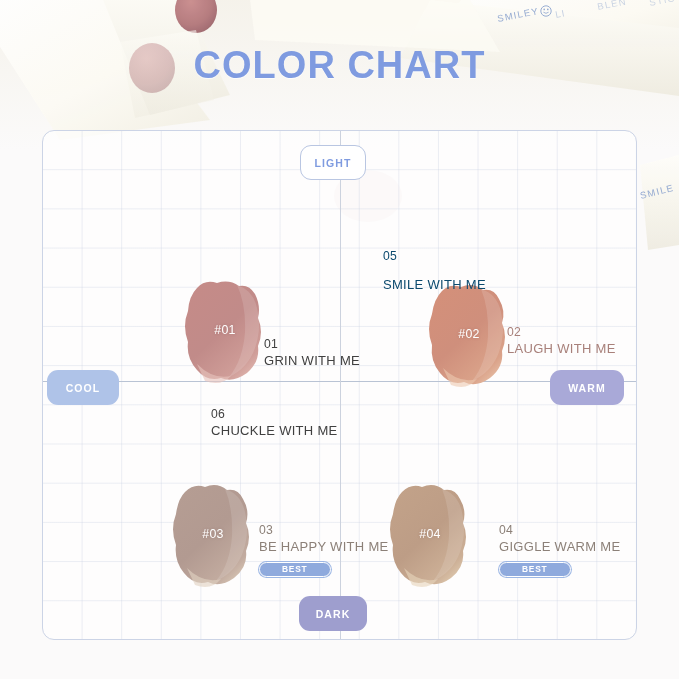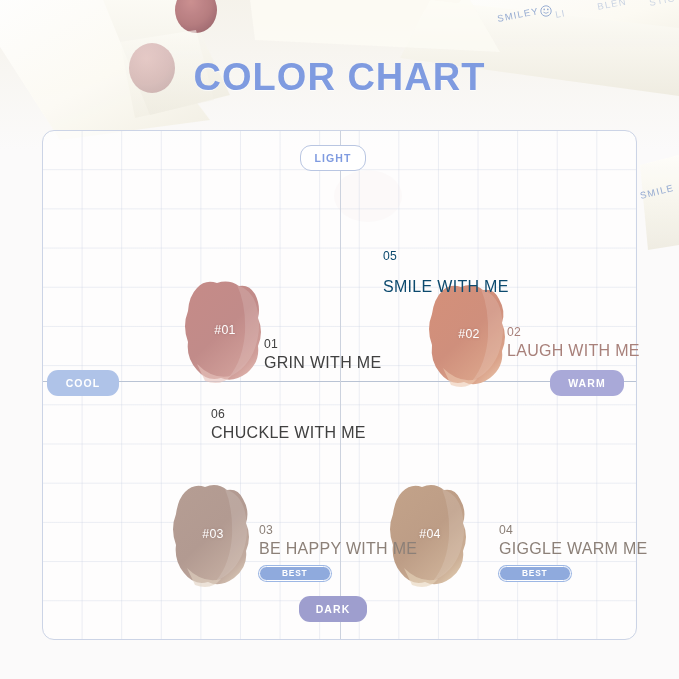--- a/index.html
+++ b/index.html
@@ -31,21 +31,21 @@
     height: 679px;
     z-index: 2;
   }
 
   
   .header {
     position: absolute;
     top: 0; left: 0;
     width: 679px;
     text-align: center;
-    padding-top: 58px;
+    padding-top: 46px;
   }
 
   .chart-title {
     font-size: 38px;
     font-weight: 800;
     letter-spacing: 1.0px;
     color: #7f9be0;
     line-height: 1;
     text-shadow: 0 1px 0 rgba(255,255,255,.7);
   }
@@ -95,21 +95,21 @@
     width: 1px;
     background: #ccd2de;
   }
 
   
   .badge {
     position: absolute;
     display: flex;
     align-items: center;
     justify-content: center;
-    height: 26px;
+    height: 35px;
     border-radius: 11px;
     font-size: 10.5px;
     font-weight: 700;
     letter-spacing: 1.1px;
     z-index: 6;
     white-space: nowrap;
   }
   .badge-light {
     left: 300px; top: 145px;
     width: 66px;
@@ -169,21 +169,21 @@
     position: absolute;
     z-index: 5;
     line-height: 1.35;
     white-space: nowrap;
   }
   .label-num {
     font-size: 12.2px;
     letter-spacing: .2px;
   }
   .label-name {
-    font-size: 16px;
+    font-size: 13px;
     letter-spacing: .3px;
     text-align: center;
   }
   .tone-warmpink .label-num, .tone-warmpink .label-name { color: #0c4a6e; margin-top: 12px; }
   .tone-rose     .label-num, .tone-rose     .label-name { color: #404040; }
   .tone-peach    .label-num, .tone-peach    .label-name { color: #a8807a; }
   .tone-neutral  .label-num, .tone-neutral  .label-name { color: #8c8078; }
 
   .best-badge {
     display: inline-flex;

